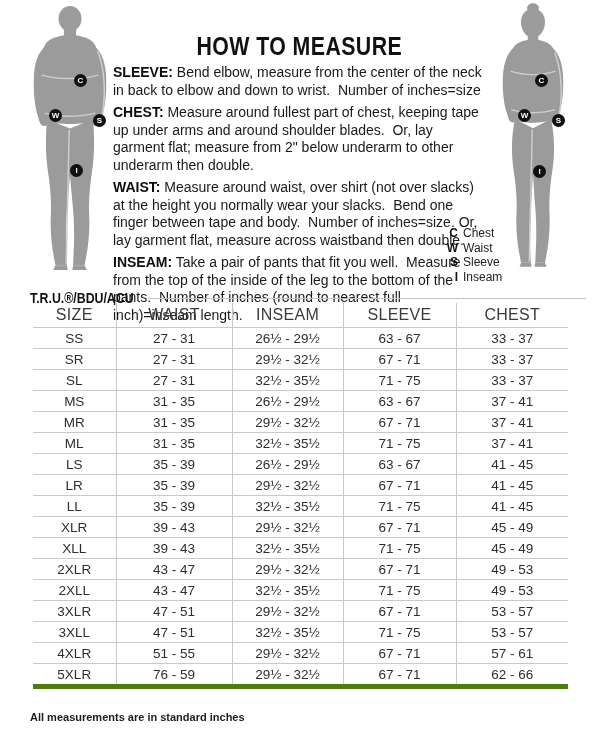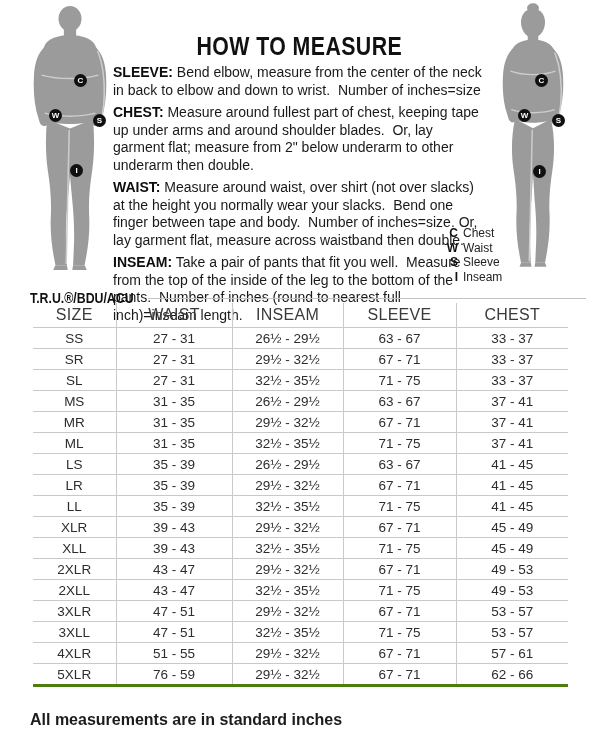--- a/index.html
+++ b/index.html
@@ -27,23 +27,23 @@
   .chart-label-row{position:absolute;left:30px;top:290px;width:556px;display:flex;align-items:center;text-align:right;}
   .chart-label{font-size:14.5px;font-weight:bold;color:#111;transform:scaleX(0.85);transform-origin:left center;white-space:nowrap;}
   .rule{flex:1;height:1px;background:#c3c3c3;margin-left:-4px;}
   
   table{position:absolute;left:33px;top:303px;width:535px;border-collapse:collapse;table-layout:fixed;}
   th{height:24px;font-size:16px;font-weight:normal;color:#3a3a3a;letter-spacing:0.3px;}
   td{height:20px;font-size:13.5px;color:#2d2d2d;}
   th,td{text-align:center;padding:0;border-left:1px solid #c9c9c9;}
   th:first-child,td:first-child{border-left:none;}
   tbody td{border-top:1px solid #c9c9c9;}
-  tbody tr:last-child td{border-bottom:3px solid #4d7c0f;}
-  
-  .footnote{position:absolute;left:30px;top:711px;font-size:16px;font-weight:bold;color:#1c1c1c;}
+  tbody tr:last-child td{border-bottom:5px solid #4d7c0f;}
+  
+  .footnote{position:absolute;left:30px;top:711px;font-size:11px;font-weight:bold;color:#1c1c1c;}
 </style>
 </head>
 <body>
 
 <div class="page">
 
   <div class="figure" id="male-figure">
     <svg viewBox="0 0 120 400" preserveAspectRatio="none">
       <g fill="#9b9b9b">
         <ellipse cx="60" cy="22" rx="15" ry="19"></ellipse>

